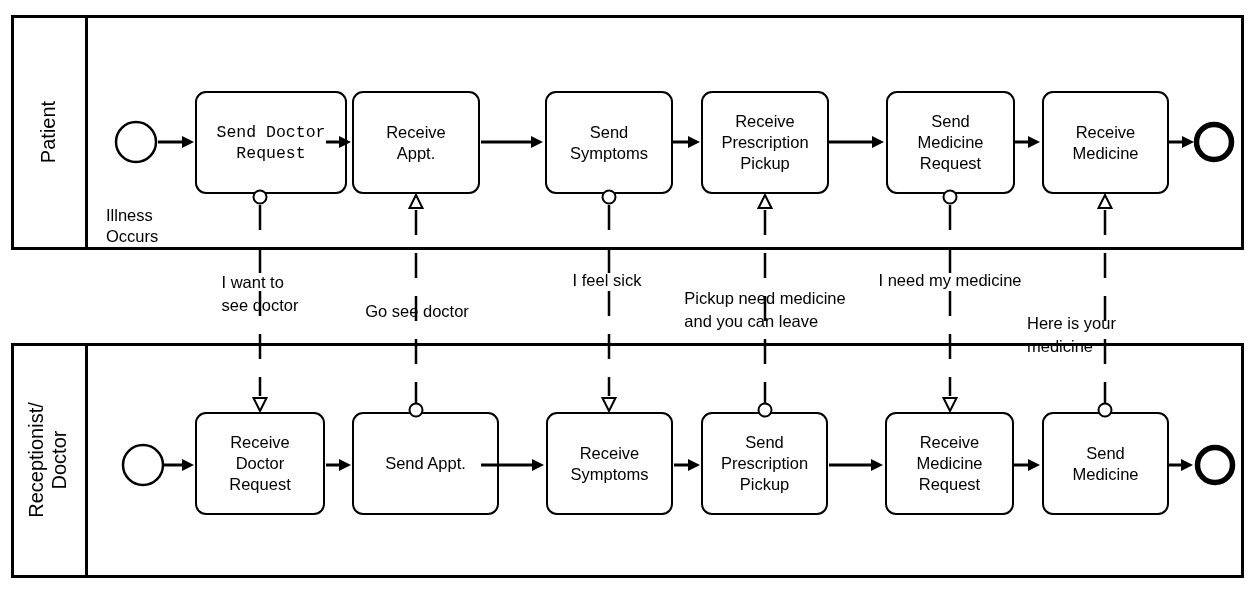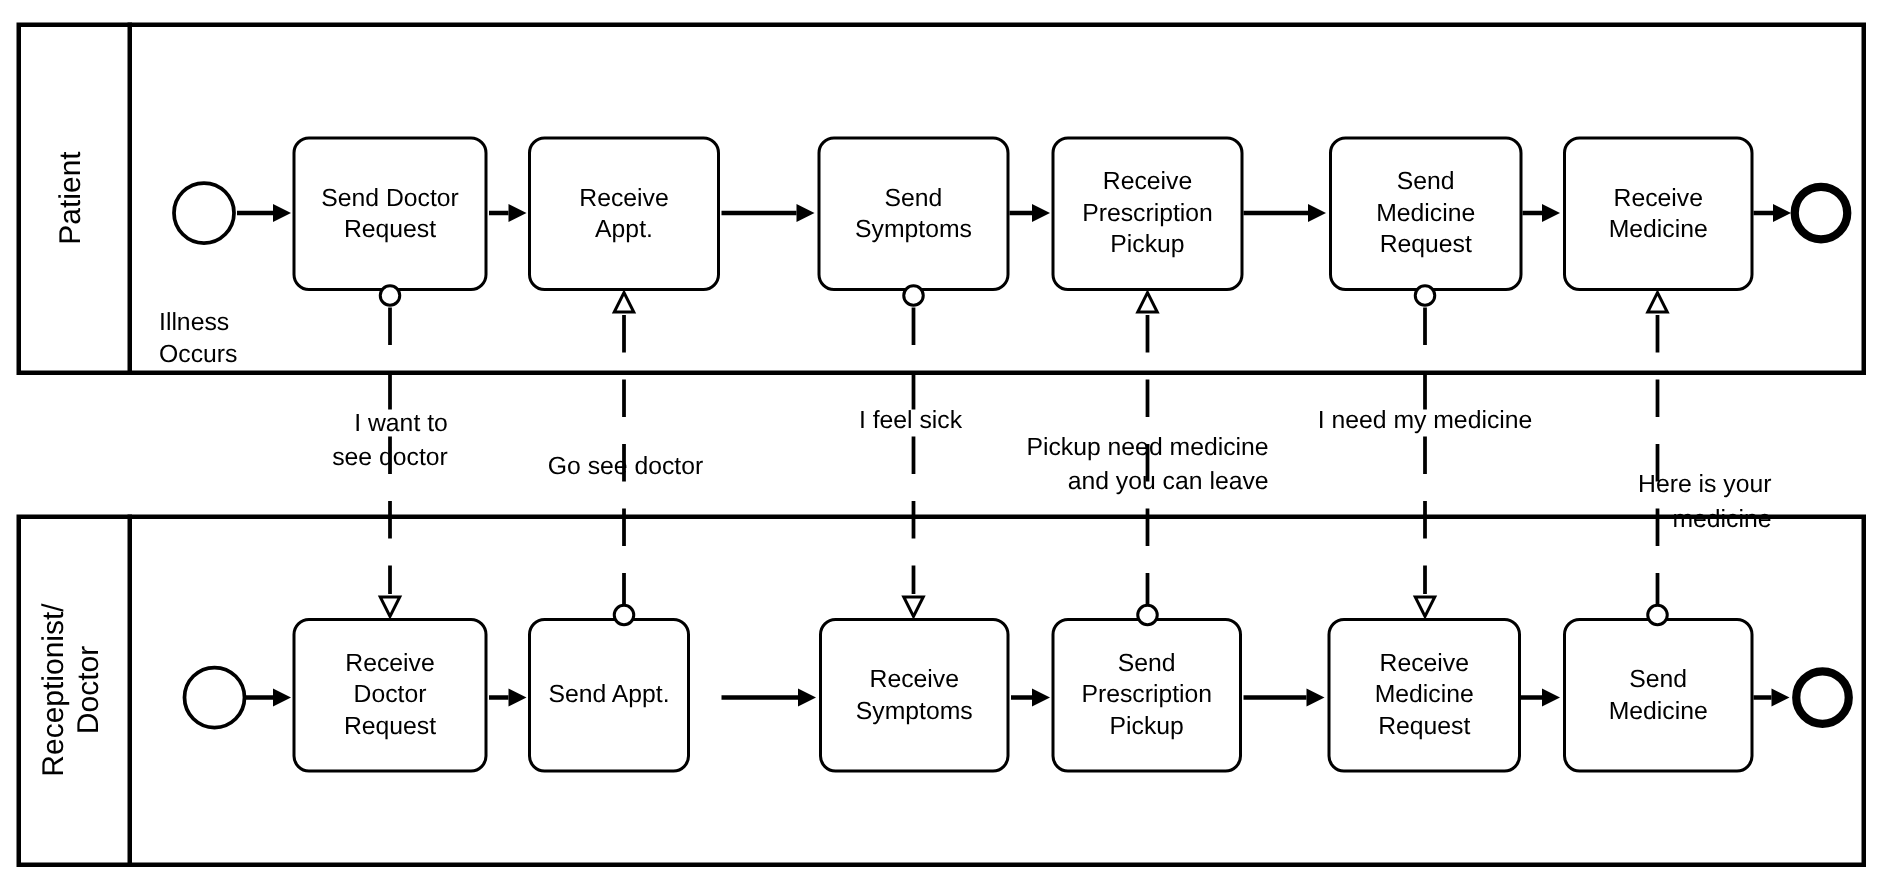--- a/index.html
+++ b/index.html
@@ -27,59 +27,59 @@
   .row-top{top:91px;}
   .row-bottom{top:412px;}
   svg.overlay{position:absolute;left:0;top:0;z-index:3;pointer-events:none;}
   .seq{stroke:#000;stroke-width:3;}
   .evt-start{fill:#fff;stroke:#000;stroke-width:2.5;}
   .evt-end{fill:#fff;stroke:#000;stroke-width:5.5;}
   .msgline{stroke:#000;stroke-width:2.5;stroke-dasharray:25 18;}
   .msg-circle{fill:#fff;stroke:#000;stroke-width:2;}
   .msg-head{fill:#fff;stroke:#000;stroke-width:2;stroke-linejoin:miter;}
   .float-label{
-    position:absolute;font-size:16.5px;line-height:23px;text-align:right;
+    position:absolute;font-size:16.5px;line-height:23px;text-align:left;
     white-space:pre-line;z-index:4;
   }
   .centered{transform:translateX(-50%);}
   .illness{left:106px;top:167px;text-align:left;line-height:21px;margin-top:38px;}
 </style>
 </head>
 <body>
 
 <div class="canvas">
 
   <div class="pool pool-top"></div>
   <div class="pool pool-bottom"></div>
   <div class="lane-divider top"></div>
   <div class="lane-divider bottom"></div>
 
   <div class="lane-label" style="left:48px;top:132px;">Patient</div>
   <div class="lane-label" style="left:48px;top:460px;">Receptionist/
 Doctor</div>
 
-  <div class="task row-top" style="left:195px;width:130px;"><span>Send Doctor
+  <div class="task row-top" style="left:195px;width:152px;font-family:Liberation Mono, monospace;"><span>Send Doctor
 Request</span></div>
   <div class="task row-top" style="left:352px;width:128px;"><span>Receive
 Appt.</span></div>
   <div class="task row-top" style="left:545px;width:128px;"><span>Send
 Symptoms</span></div>
   <div class="task row-top" style="left:701px;width:128px;"><span>Receive
 Prescription
 Pickup</span></div>
   <div class="task row-top" style="left:886px;width:129px;"><span>Send
 Medicine
 Request</span></div>
   <div class="task row-top" style="left:1042px;width:127px;"><span>Receive
 Medicine</span></div>
 
   <div class="task row-bottom" style="left:195px;width:130px;"><span>Receive
 Doctor
 Request</span></div>
-  <div class="task row-bottom" style="left:352px;width:108px;"><span>Send Appt.</span></div>
+  <div class="task row-bottom" style="left:352px;width:147px;"><span>Send Appt.</span></div>
   <div class="task row-bottom" style="left:546px;width:127px;"><span>Receive
 Symptoms</span></div>
   <div class="task row-bottom" style="left:701px;width:127px;"><span>Send
 Prescription
 Pickup</span></div>
   <div class="task row-bottom" style="left:885px;width:129px;"><span>Receive
 Medicine
 Request</span></div>
   <div class="task row-bottom" style="left:1042px;width:127px;"><span>Send
 Medicine</span></div>

